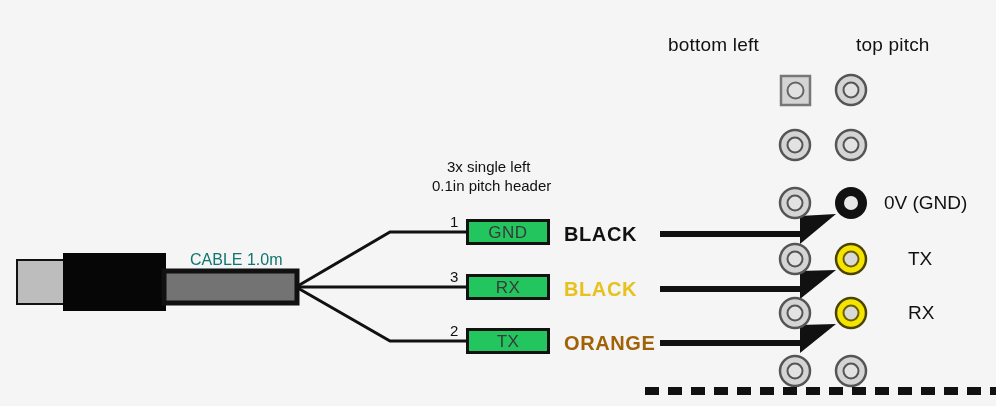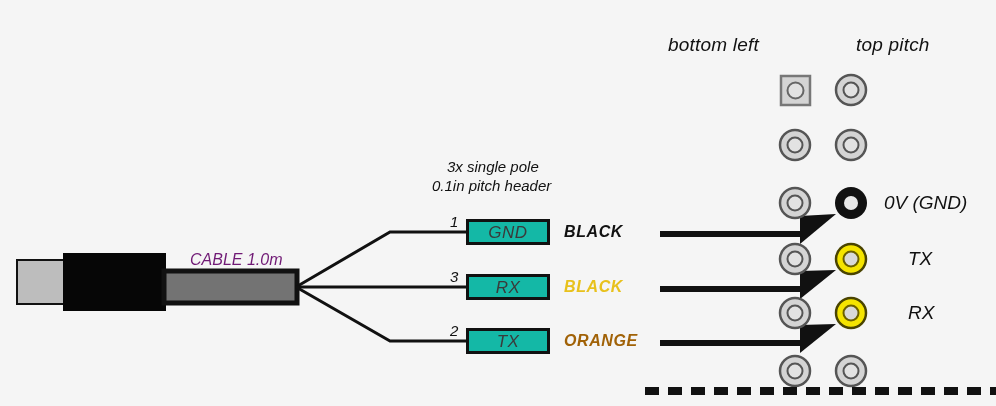--- a/index.html
+++ b/index.html
@@ -11,21 +11,20 @@
     height: 406px;
     background: #f5f5f5;
     font-family: "Liberation Sans", sans-serif;
     overflow: hidden;
   }
   #stage {
     position: relative;
     width: 796px;
     height: 406px;
     background: #f5f5f5;
-    font-style: italic;
   }
   #stage svg {
     position: absolute;
     left: 0;
     top: 0;
   }
   .txt {
     position: absolute;
     white-space: nowrap;
     color: #111111;
@@ -37,44 +36,44 @@
   .pin-num {
     font-size: 15px;
     color: #111111;
   }
   .pin-label {
     position: absolute;
     width: 84px;
     height: 26px;
     box-sizing: border-box;
     border: 3px solid #111111;
-    background: #14b8a6;
+    background: #22c55e;
     color: #3a3a3a;
     font-size: 17px;
     text-align: center;
     line-height: 21px;
     letter-spacing: 0.5px;
   }
   .wire-name {
-    font-size: 16px;
+    font-size: 20px;
     font-weight: bold;
     letter-spacing: 0.6px;
   }
   .pad-name {
     font-size: 19px;
     color: #111111;
   }
   .note {
     font-size: 15px;
     color: #111111;
     line-height: 19px;
   }
   .cable-cap {
     font-size: 16px;
-    color: #701a75;
+    color: #0f766e;
   }
 </style>
 </head>
 <body>
 
 <div id="stage">
 
   <svg width="996" height="406">
 
     <g>
@@ -158,21 +157,21 @@
     </g>
 
     <line x1="645" y1="391" x2="996" y2="391" stroke="#111111" stroke-width="8" stroke-dasharray="14 9"></line>
   </svg>
 
   <div class="txt col-head" style="left:668px; top:34px;">bottom left</div>
   <div class="txt col-head" style="left:856px; top:34px;">top pitch</div>
 
   <div class="txt cable-cap" style="left:190px; top:251px;">CABLE 1.0m</div>
 
-  <div class="txt note" style="left:447px; top:157px;">3x single pole</div>
+  <div class="txt note" style="left:447px; top:157px;">3x single left</div>
   <div class="txt note" style="left:432px; top:176px;">0.1in pitch header</div>
 
   <div class="txt pin-num" style="left:450px; top:213px;">1</div>
   <div class="txt pin-num" style="left:450px; top:268px;">3</div>
   <div class="txt pin-num" style="left:450px; top:322px;">2</div>
 
   <div class="pin-label" style="left:466px; top:219px;">GND</div>
   <div class="pin-label" style="left:466px; top:274px;">RX</div>
   <div class="pin-label" style="left:466px; top:328px;">TX</div>
 

